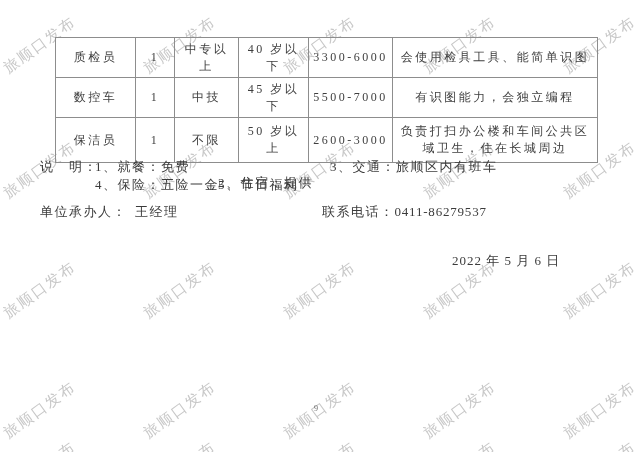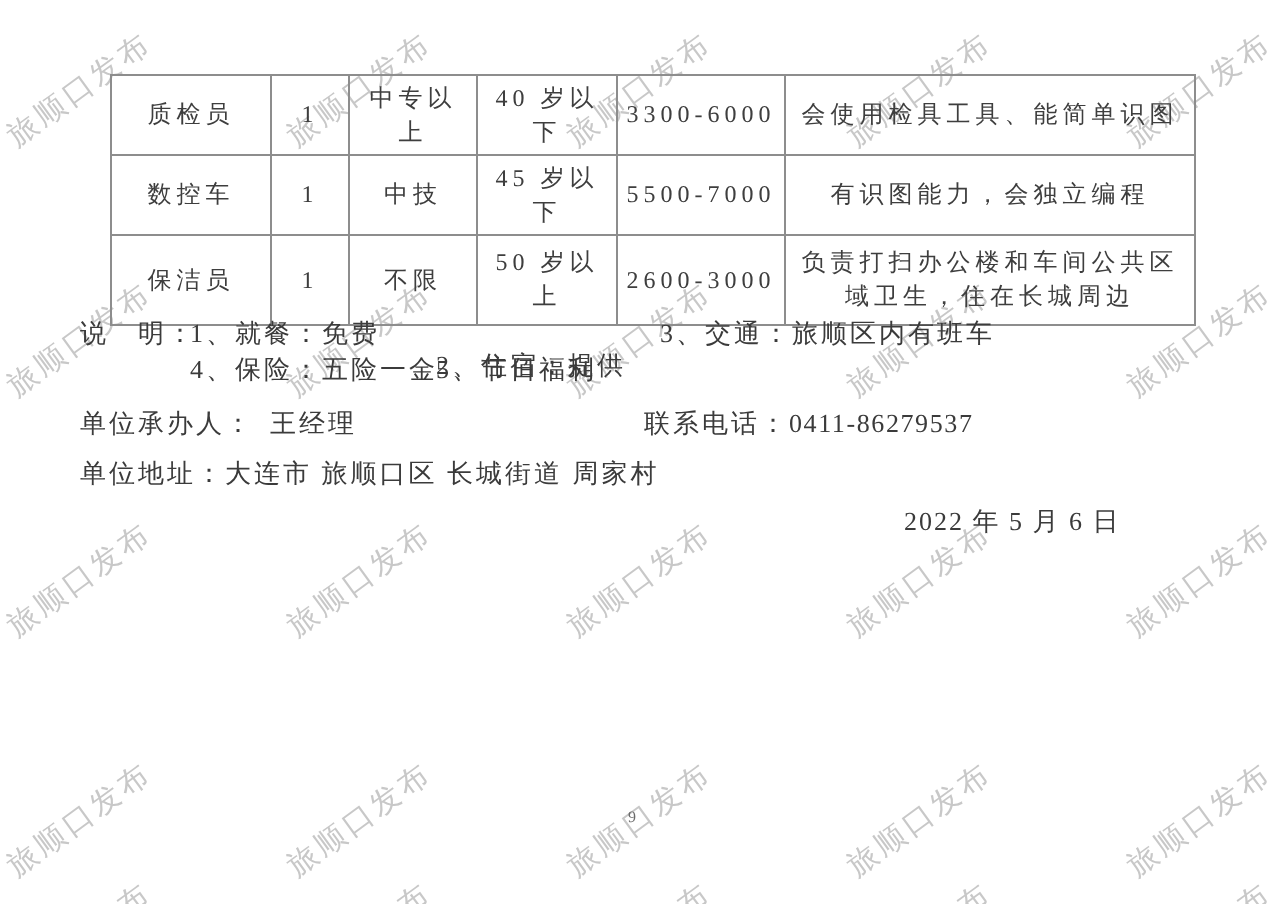--- a/index.html
+++ b/index.html
@@ -112,20 +112,17 @@
 
     <span class="line note-item" style="left:95px;top:176px;">4、保险：五险一金</span>
     <span class="line note-item" style="left:218px;top:176px;">5、节日福利</span>
 
     <span class="line" style="left:40px;top:203px;">
       <span>单位承办人：</span><span class="val">王经理</span>
     </span>
     <span class="line" style="left:322px;top:203px;">
       <span>联系电话：</span><span class="phoneval">0411-86279537</span>
     </span>
-    <span class="line" style="left:40px;top:228px;">
-      <span>单位地址：</span><span>大连市 旅顺口区 长城街道 周家村</span>
-    </span>
     <span class="line date-line" style="left:452px;top:252px;">2022 年 5 月 6 日</span>
 
     <span class="pagenum">9</span>
   </div>
 </div>
 
 </body></html>

